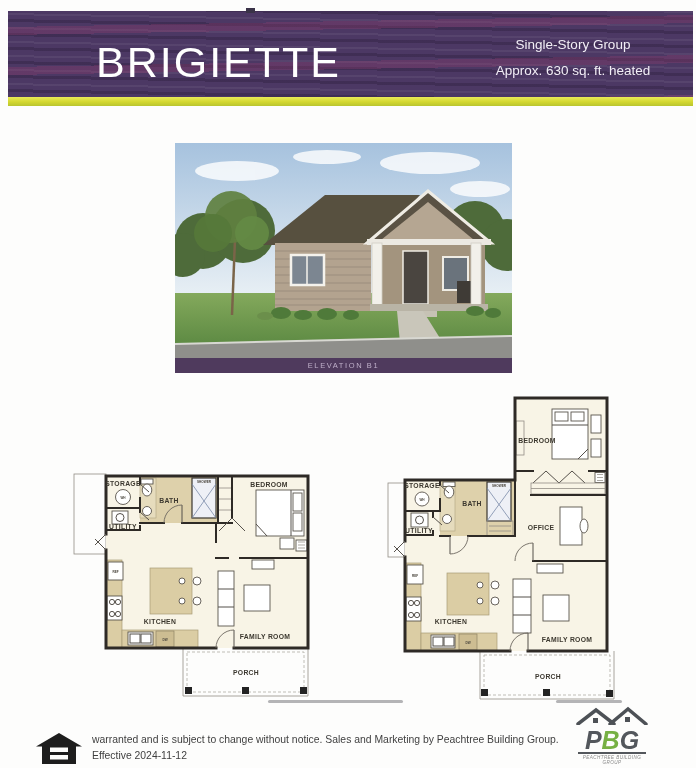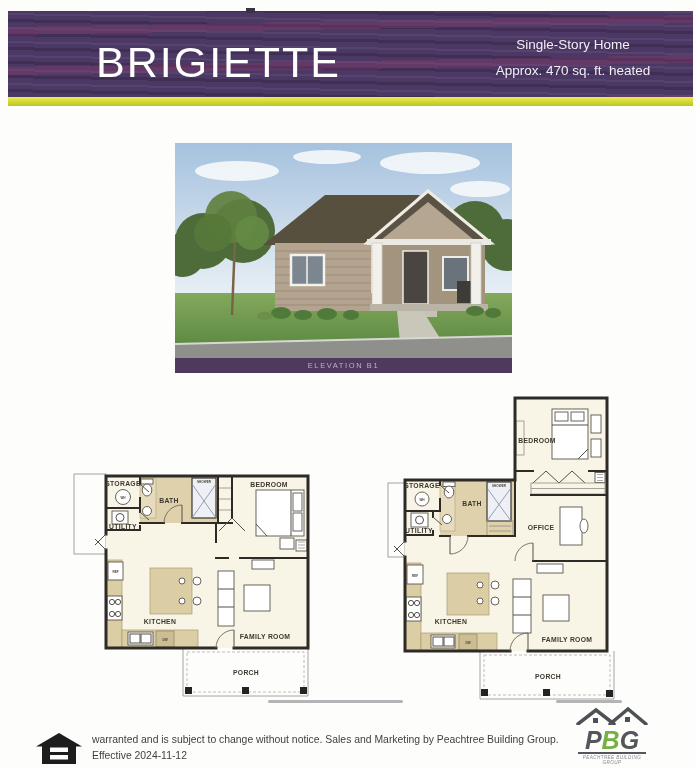--- a/index.html
+++ b/index.html
@@ -52,22 +52,22 @@
   .sm{position:absolute;height:3px;background:rgba(70,70,78,.40);border-radius:2px;}
 </style>
 </head>
 <body>
 
 <div class="page">
 
   <div class="banner">
     <div class="banner-title">BRIGIETTE</div>
     <div class="banner-info">
-      <div>Single-Story Home</div>
-      <div>Approx. 470 sq. ft. heated</div>
+      <div>Single-Story Group</div>
+      <div>Approx. 630 sq. ft. heated</div>
     </div>
   </div>
   <div class="stripe"></div>
   <div class="mark-top"></div>
 
   <div class="photo">
     <svg width="337" height="230" viewBox="0 0 337 230">
       <defs>
         <linearGradient id="sky" x1="0" y1="0" x2="0" y2="1">
           <stop offset="0" stop-color="#a6c2de"></stop>

